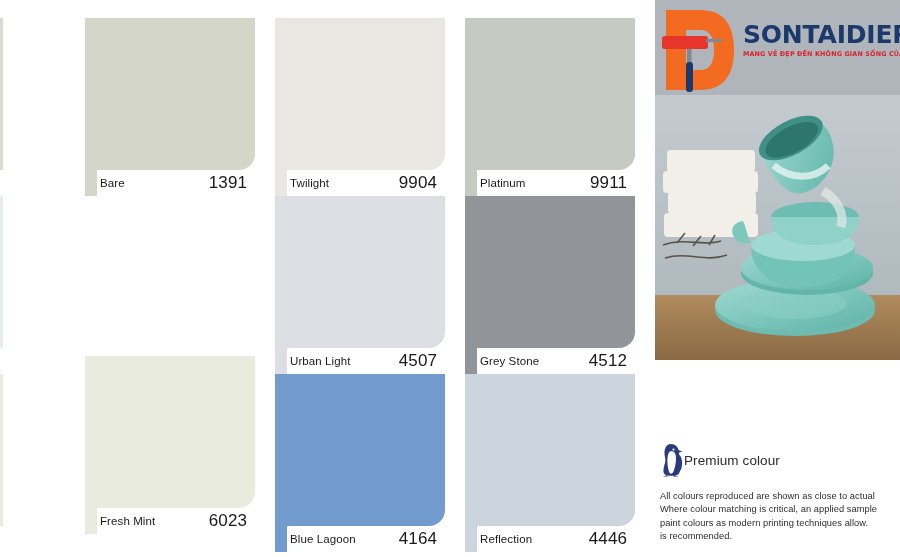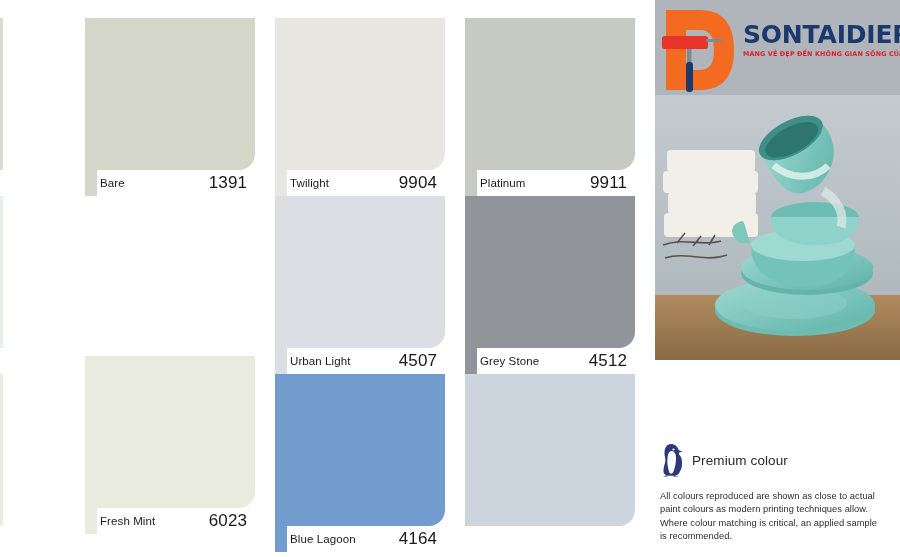--- a/index.html
+++ b/index.html
@@ -62,21 +62,21 @@
     color:#d8232a; letter-spacing:.15px; white-space:nowrap;
   }
 
   .photo {
     position:absolute; left:0; top:95px; width:245px; height:265px;
     overflow:hidden; background:#b9c2c6;
   }
   .photo svg { display:block; width:245px; height:265px; }
 
   .premium { position:absolute; left:5px; top:443px; width:238px; }
-  .premium-head { display:flex; align-items:center; gap:8px; }
+  .premium-head { display:flex; align-items:center; }
   .premium-head .ptitle {
     font-size:13.5px; color:#2a2a2a; letter-spacing:.1px;
   }
   .disclaimer {
     margin-top:13px;
     font-size:9.3px; line-height:1.45; color:#2d2d2d; letter-spacing:.05px;
   }
   .disclaimer div { white-space:nowrap; }
 </style>
 </head>
@@ -157,20 +157,25 @@
           <div class="label-row">
             <div class="notch" style="background: rgb(114, 155, 206);"></div>
             <span class="nm">Blue Lagoon</span>
             <span class="cd">4164</span>
           </div>
         </div>
       </div>
       <div class="cell" style="left: 380px; top: 374px;">
         <div class="chip-wrap">
           <div class="chip" style="height: 152px; background: rgb(204, 212, 221);"></div>
+          <div class="label-row">
+            <div class="notch" style="background: rgb(204, 212, 221);"></div>
+            <span class="nm">Reflection</span>
+            <span class="cd">4446</span>
+          </div>
         </div>
       </div>
     </div>
 
   <div class="rail">
 
     <div class="logo-band">
       <svg class="logo-d" viewBox="0 0 78 88">
         <path d="M6 4 H40 C63 4 74 18 74 44 C74 70 63 84 40 84 H30 V64 H40 C50 64 54 57 54 44 C54 31 50 24 40 24 H26 V84 H6 Z" fill="#f26b21"></path>
         <rect x="2" y="30" width="46" height="13" rx="2.5" fill="#e8352b"></rect>
@@ -241,20 +246,20 @@
           <path d="M18.5 11 C21.5 13 23 19 21.5 25 C20.5 28.5 18.5 30 17.5 28 C16.5 25.5 17 17 18.5 11 Z" fill="#2a3a7c"></path>
           <circle cx="13.5" cy="6.5" r="1.1" fill="#ffffff"></circle>
           <path d="M18 7 L22.5 8.5 L18 10 Z" fill="#2a3a7c"></path>
           <path d="M7 32 L3 33.5 L8 33.5 Z" fill="#2a3a7c"></path>
           <path d="M14 32 L19 33.5 L13 33.5 Z" fill="#2a3a7c"></path>
         </svg>
         <span class="ptitle">Premium colour</span>
       </div>
       <div class="disclaimer">
           <div>All colours reproduced are shown as close to actual</div>
+          <div>Where colour matching is critical, an applied sample</div>
           <div>paint colours as modern printing techniques allow.</div>
-          <div>Where colour matching is critical, an applied sample</div>
           <div>is recommended.</div>
         </div>
     </div>
 
   </div>
 </div>
 
 </body></html>

